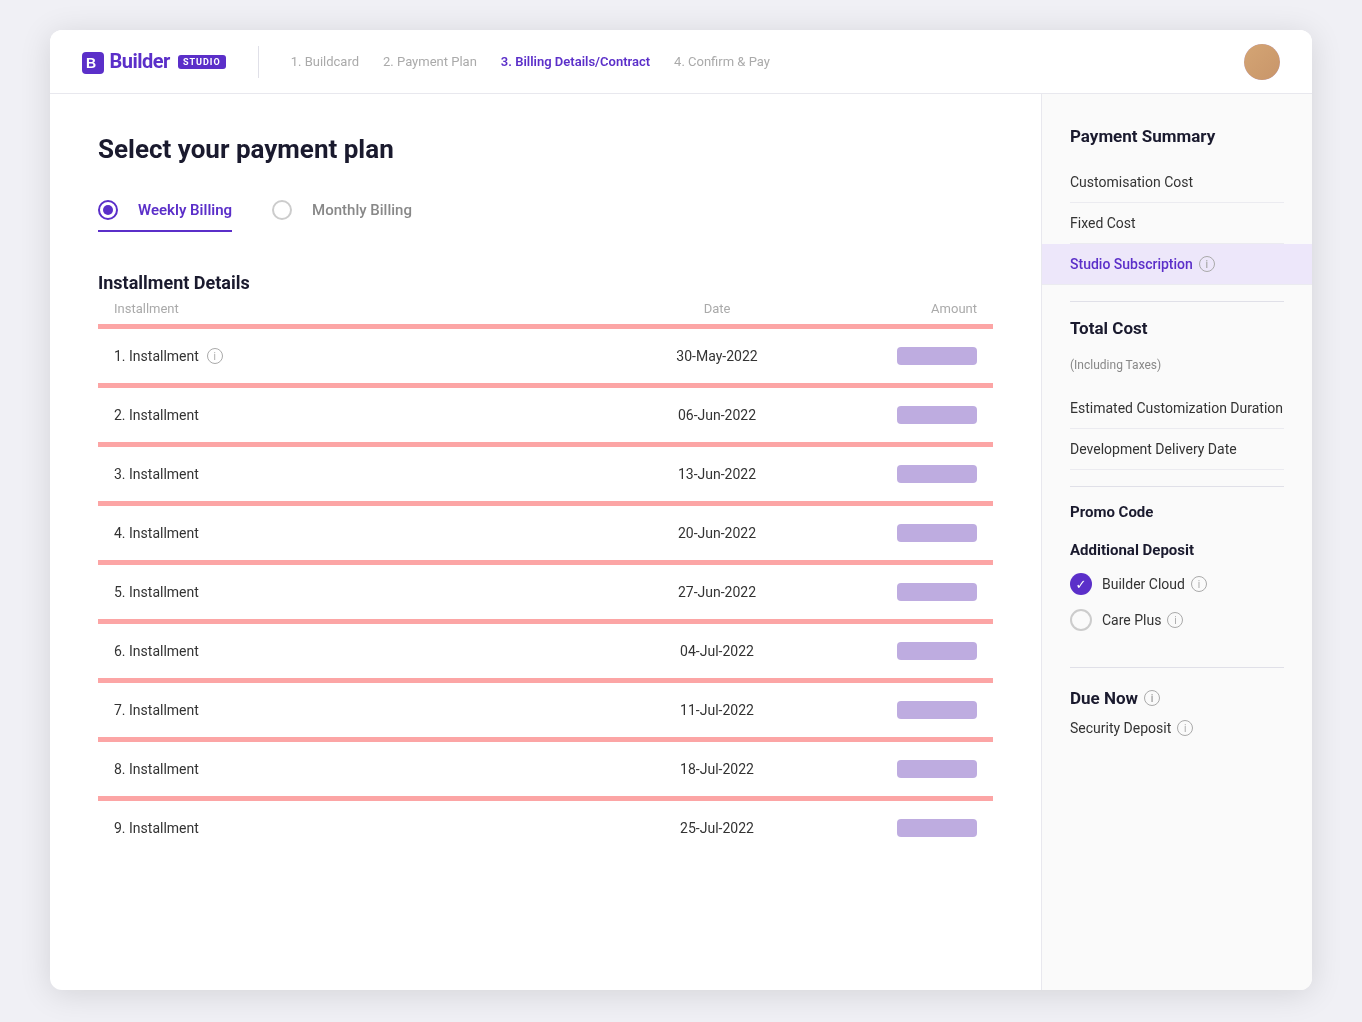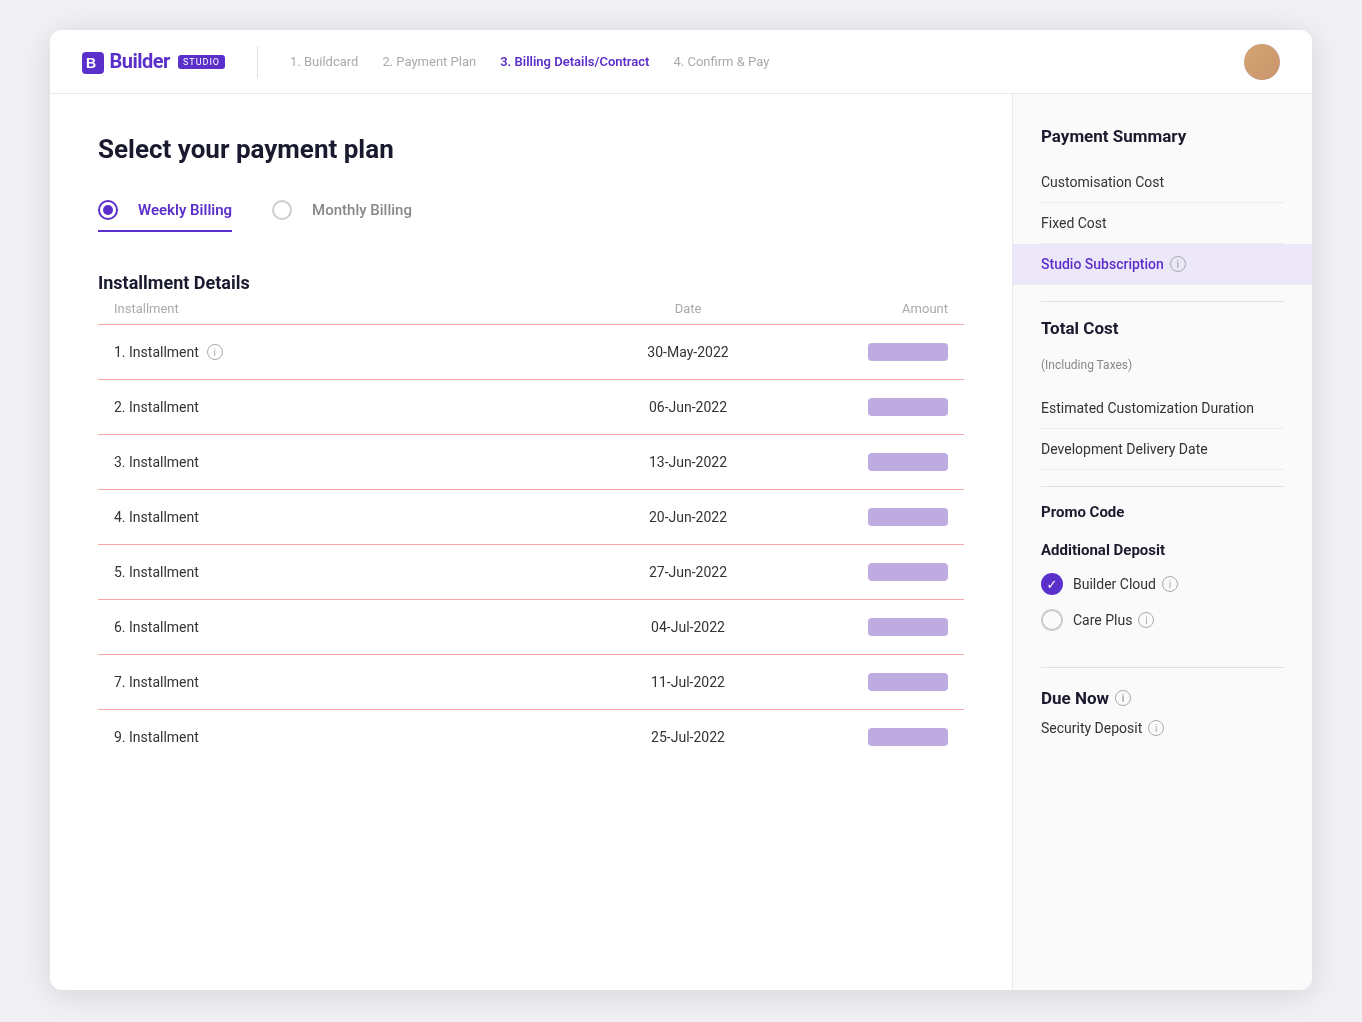--- a/index.html
+++ b/index.html
@@ -38,21 +38,21 @@
     .logo-text {
       font-size: 20px;
       font-weight: 700;
       color: #5b2fc9;
       letter-spacing: -0.5px;
     }
     .logo-studio {
       background: #5b2fc9;
       color: #fff;
       font-size: 9px;
-      font-weight: 400;
+      font-weight: 700;
       padding: 2px 5px;
       border-radius: 3px;
       letter-spacing: 1px;
       text-transform: uppercase;
     }
     .header-divider {
       width: 1px;
       height: 32px;
       background: #e0e0e8;
       margin-right: 32px;
@@ -92,21 +92,21 @@
     
     .main-layout {
       display: flex;
       min-height: 896px;
     }
     .content-area {
       flex: 1;
       padding: 40px 48px;
     }
     .sidebar {
-      width: 300px;
+      width: 271px;
       border-left: 1px solid #e8e8ee;
       padding: 32px 28px;
       background: #fafafa;
     }
 
     
     .page-title {
       font-size: 26px;
       font-weight: 700;
       color: #1a1a2e;
@@ -171,21 +171,21 @@
       color: #aaa;
       font-size: 13px;
     }
     .table-header .col-right {
       text-align: right;
     }
     .table-row {
       display: grid;
       grid-template-columns: 1fr 200px 160px;
       padding: 18px 16px;
-      border-top: 1px solid #fca5a5;
+      border-top: 5px solid #fca5a5;
       align-items: center;
     }
     .installment-name {
       display: flex;
       align-items: center;
       gap: 8px;
       font-size: 14px;
       color: #333;
     }
     .info-icon {
@@ -454,20 +454,29 @@
         <div class="table-row">
           <div class="installment-name">
             <span>7. Installment</span>
           </div>
           <div class="date-cell">11-Jul-2022</div>
           <div class="amount-cell">
             <div class="amount-bar"></div>
           </div>
         </div>
 
+        <div class="table-row">
+          <div class="installment-name">
+            <span>8. Installment</span>
+          </div>
+          <div class="date-cell">18-Jul-2022</div>
+          <div class="amount-cell">
+            <div class="amount-bar"></div>
+          </div>
+        </div>
 
         <div class="table-row">
           <div class="installment-name">
             <span>9. Installment</span>
           </div>
           <div class="date-cell">25-Jul-2022</div>
           <div class="amount-cell">
             <div class="amount-bar"></div>
           </div>
         </div>

